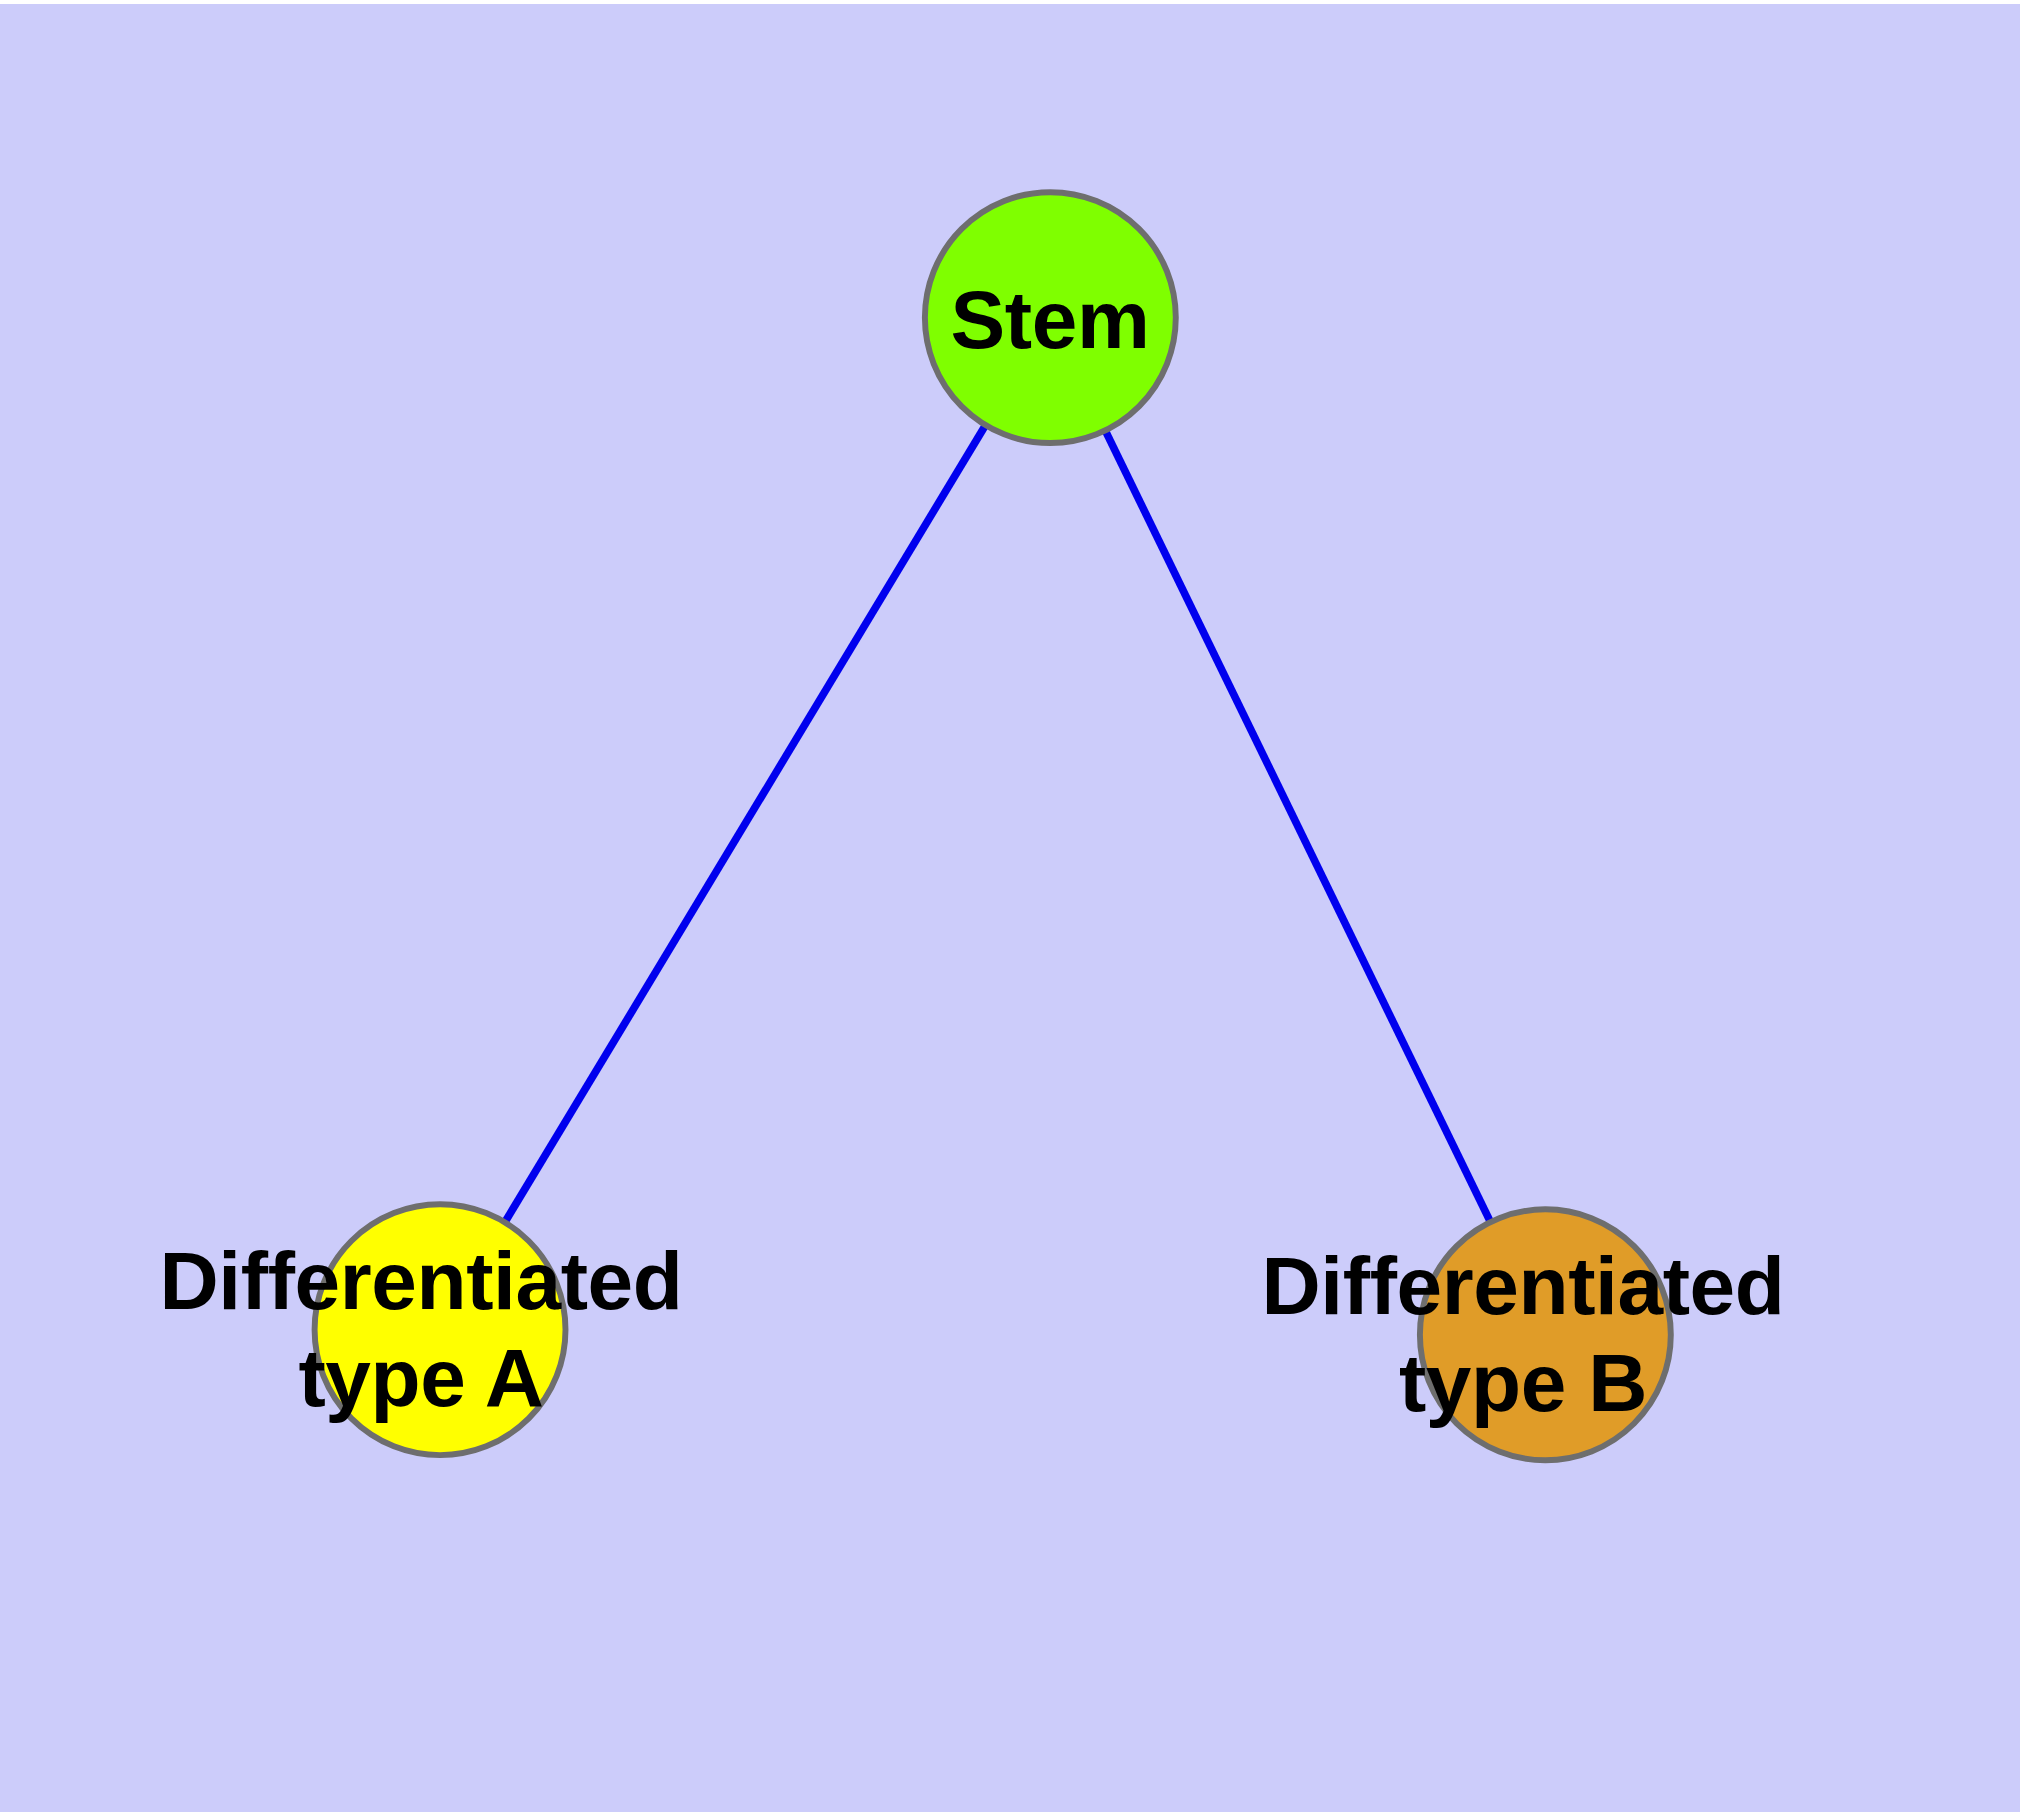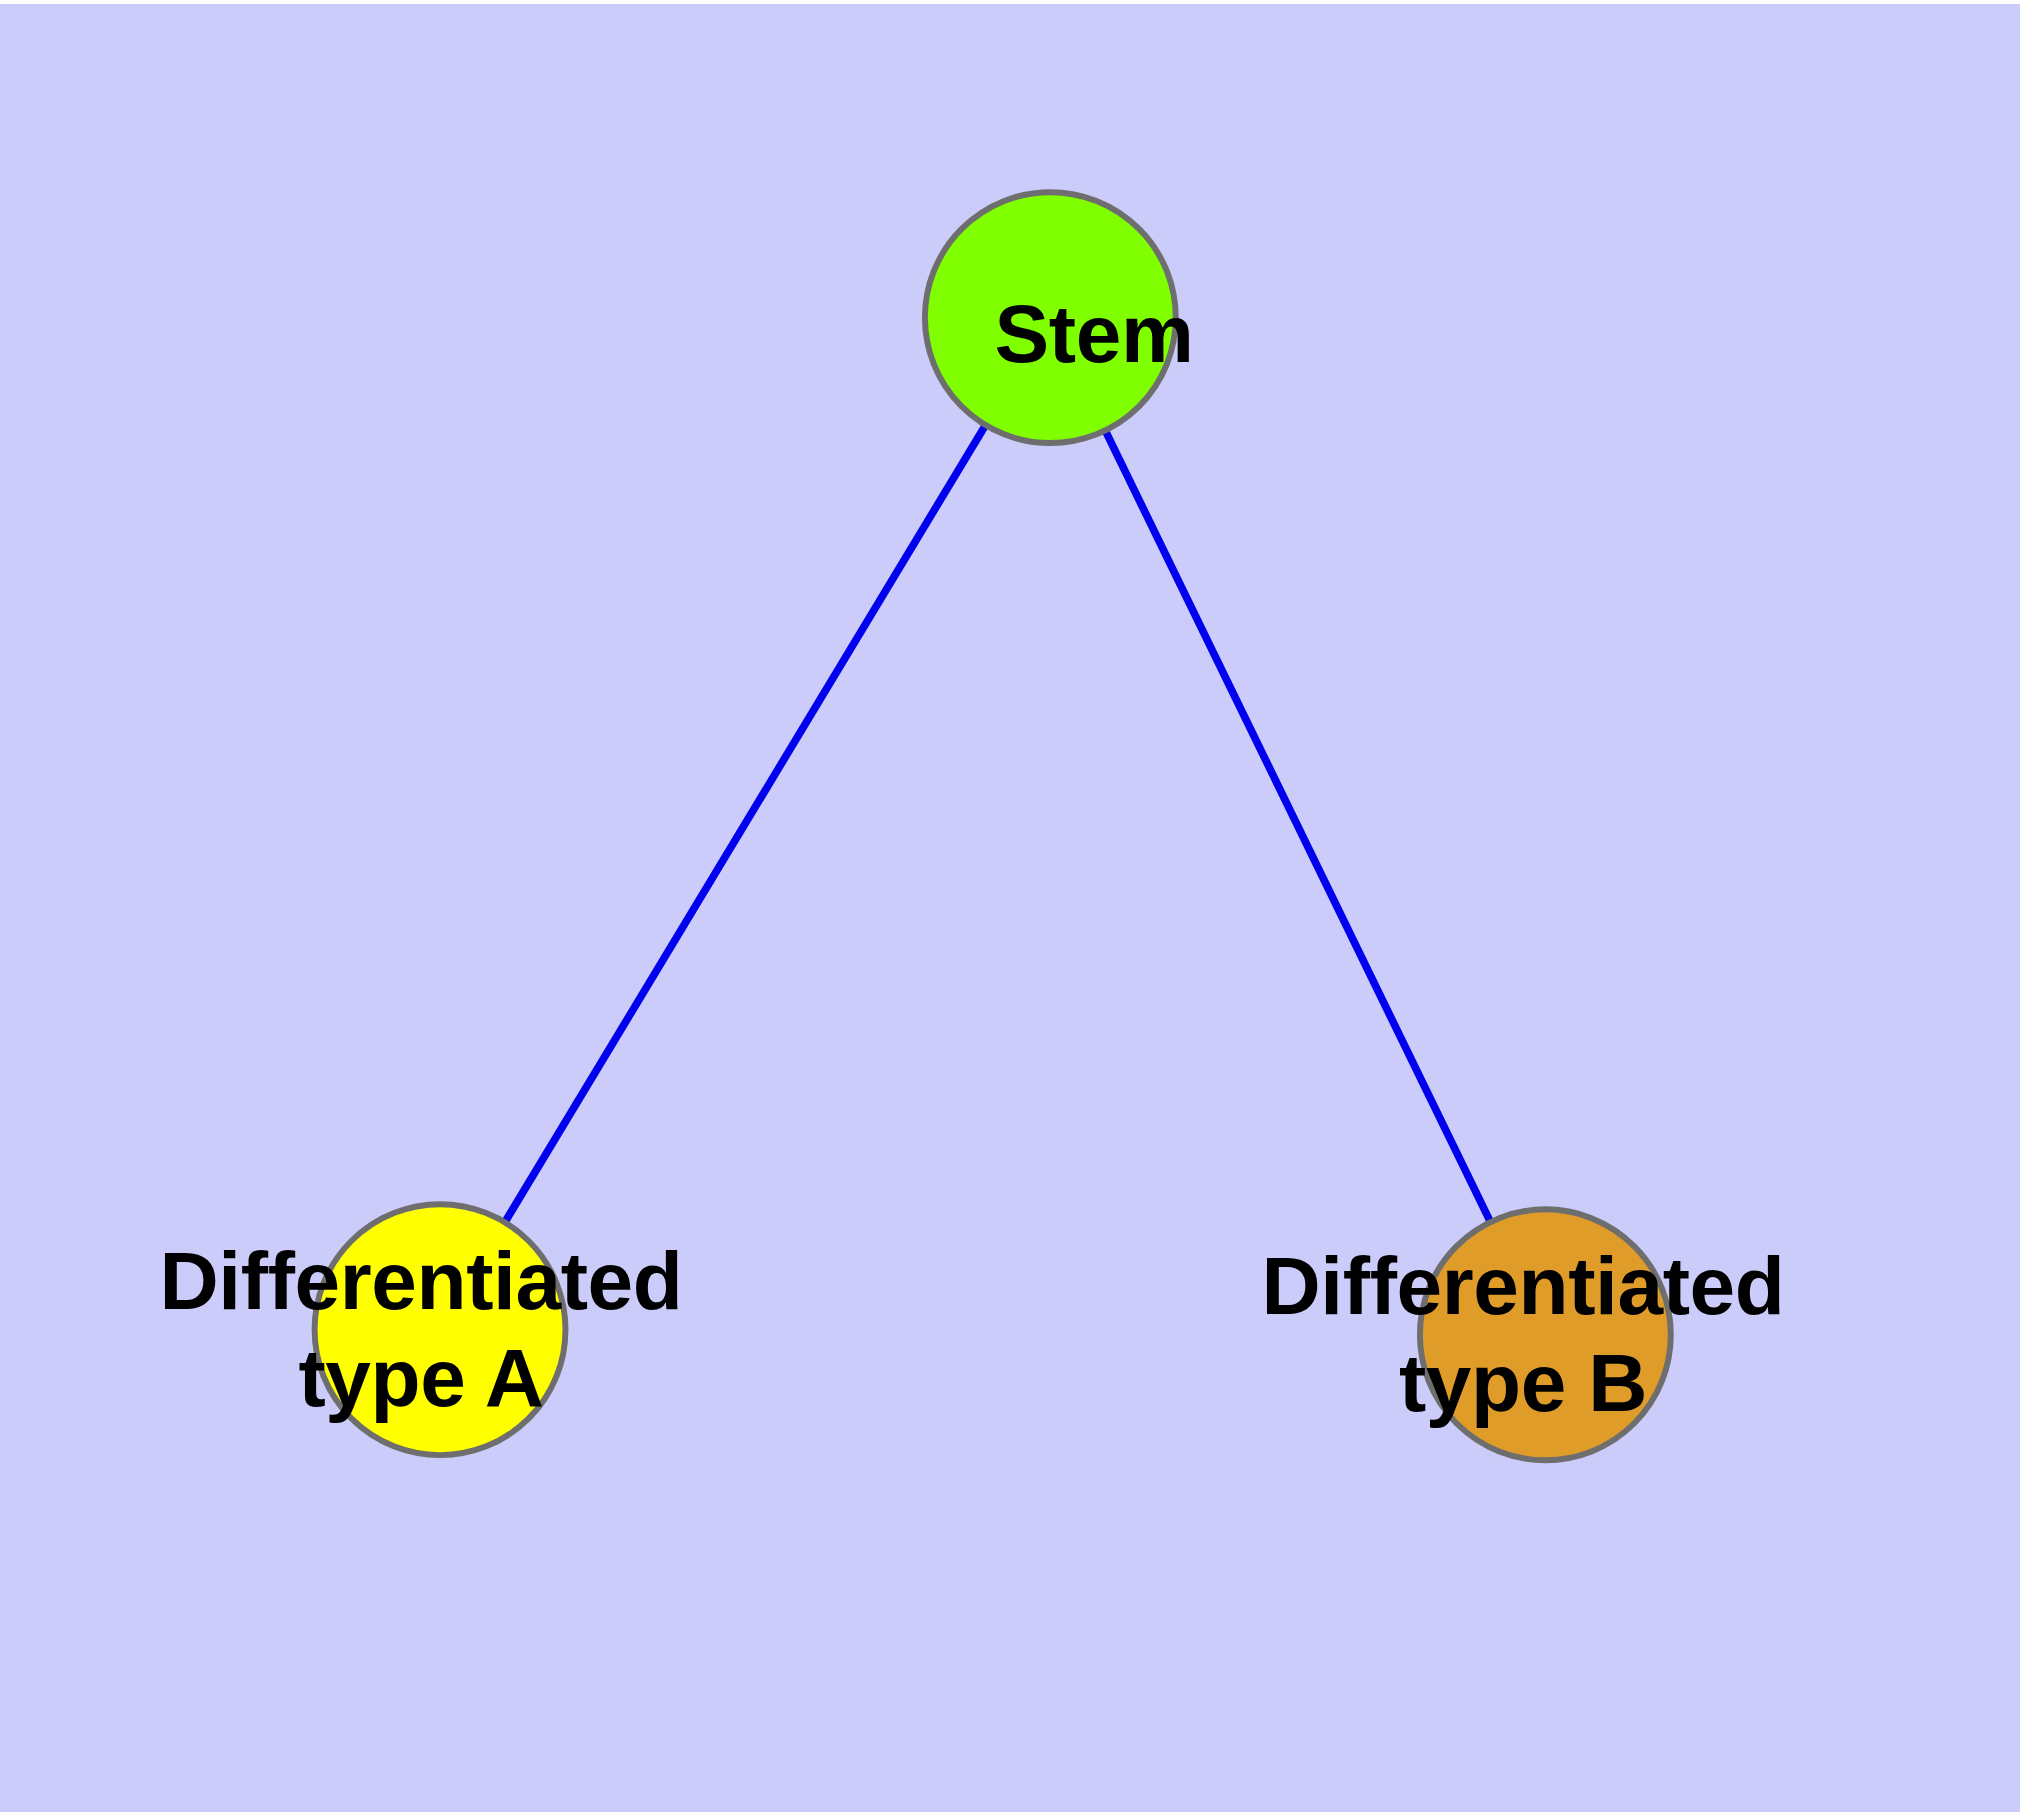--- a/index.html
+++ b/index.html
@@ -57,21 +57,21 @@
           <line x1="1239" y1="370" x2="1823" y2="1570" stroke="#0000ee" stroke-width="9" stroke-linecap="butt"></line>
         </g>
       <g id="nodes-layer">
           <circle cx="1239" cy="370" r="148" fill="#7fff00" stroke="#6e6e6e" stroke-width="7"></circle>
           <circle cx="519" cy="1564" r="148" fill="#ffff00" stroke="#6e6e6e" stroke-width="7"></circle>
           <circle cx="1823" cy="1570" r="148" fill="#e09c28" stroke="#6e6e6e" stroke-width="7"></circle>
         </g>
     </svg>
 
     <div id="labels-layer">
-        <div class="node-label" style="left: 1050px; top: 330px; font-size: 82px; color: rgb(0, 0, 0); margin-left: 44px;">Stem</div>
+        <div class="node-label" style="left: 1050px; top: 316px; font-size: 82px; color: rgb(0, 0, 0);">Stem</div>
         <div class="node-label" style="left: 421px; top: 1326px; font-size: 82px; color: rgb(0, 0, 0);">Differentiated
 type A</div>
         <div class="node-label" style="left: 1523px; top: 1331px; font-size: 82px; color: rgb(0, 0, 0);">Differentiated
 type B</div>
       </div>
 
   </div>
 </div>
 
 

